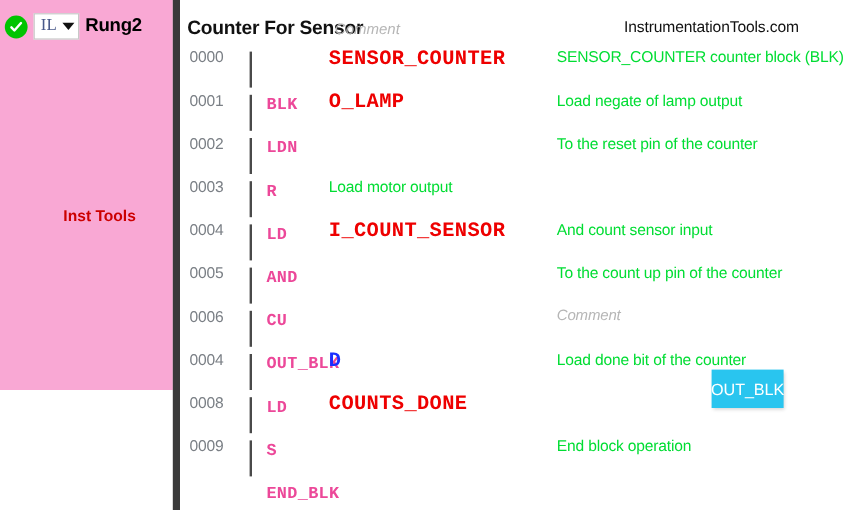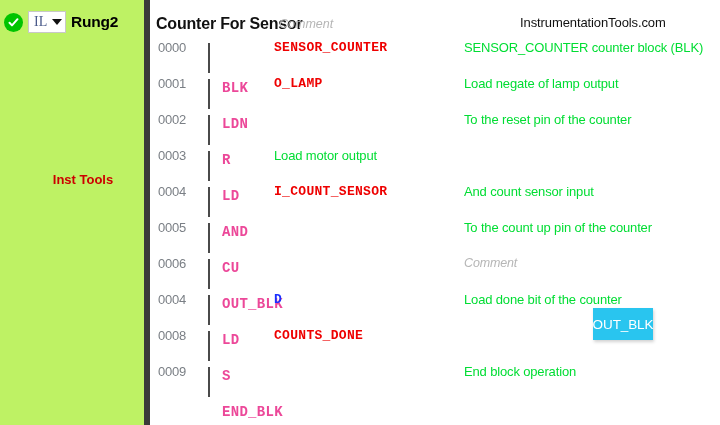--- a/index.html
+++ b/index.html
@@ -14,22 +14,22 @@
     overflow: hidden;
     position: relative;
   }
 
   
   #left-panel {
     position: absolute;
     left: 0;
     top: 0;
     width: 144px;
-    height: 425px;
-    background: #bef264;
+    height: 325px;
+    background: #f9a8d4;
     box-sizing: border-box;
   }
   #panel-divider {
     position: absolute;
     left: 144px;
     top: 0;
     width: 6px;
     height: 425px;
     background: #3a3a3a;
   }
@@ -180,21 +180,21 @@
     font-family: "Liberation Mono", monospace;
     font-size: 14px;
     font-weight: bold;
     color: #ec4899;
     letter-spacing: 0.3px;
     margin-top: 40px;
   }
   .col-operand {
     width: 190px;
     font-family: "Liberation Mono", monospace;
-    font-size: 13px;
+    font-size: 17px;
     font-weight: bold;
     color: #ee0000;
     letter-spacing: 0.3px;
   }
   .col-operand.operand-blue { color: #1a2fff; }
   .col-comment {
     flex: 1;
     font-family: "Liberation Sans", sans-serif;
     font-size: 13px;
     color: #00dd33;

